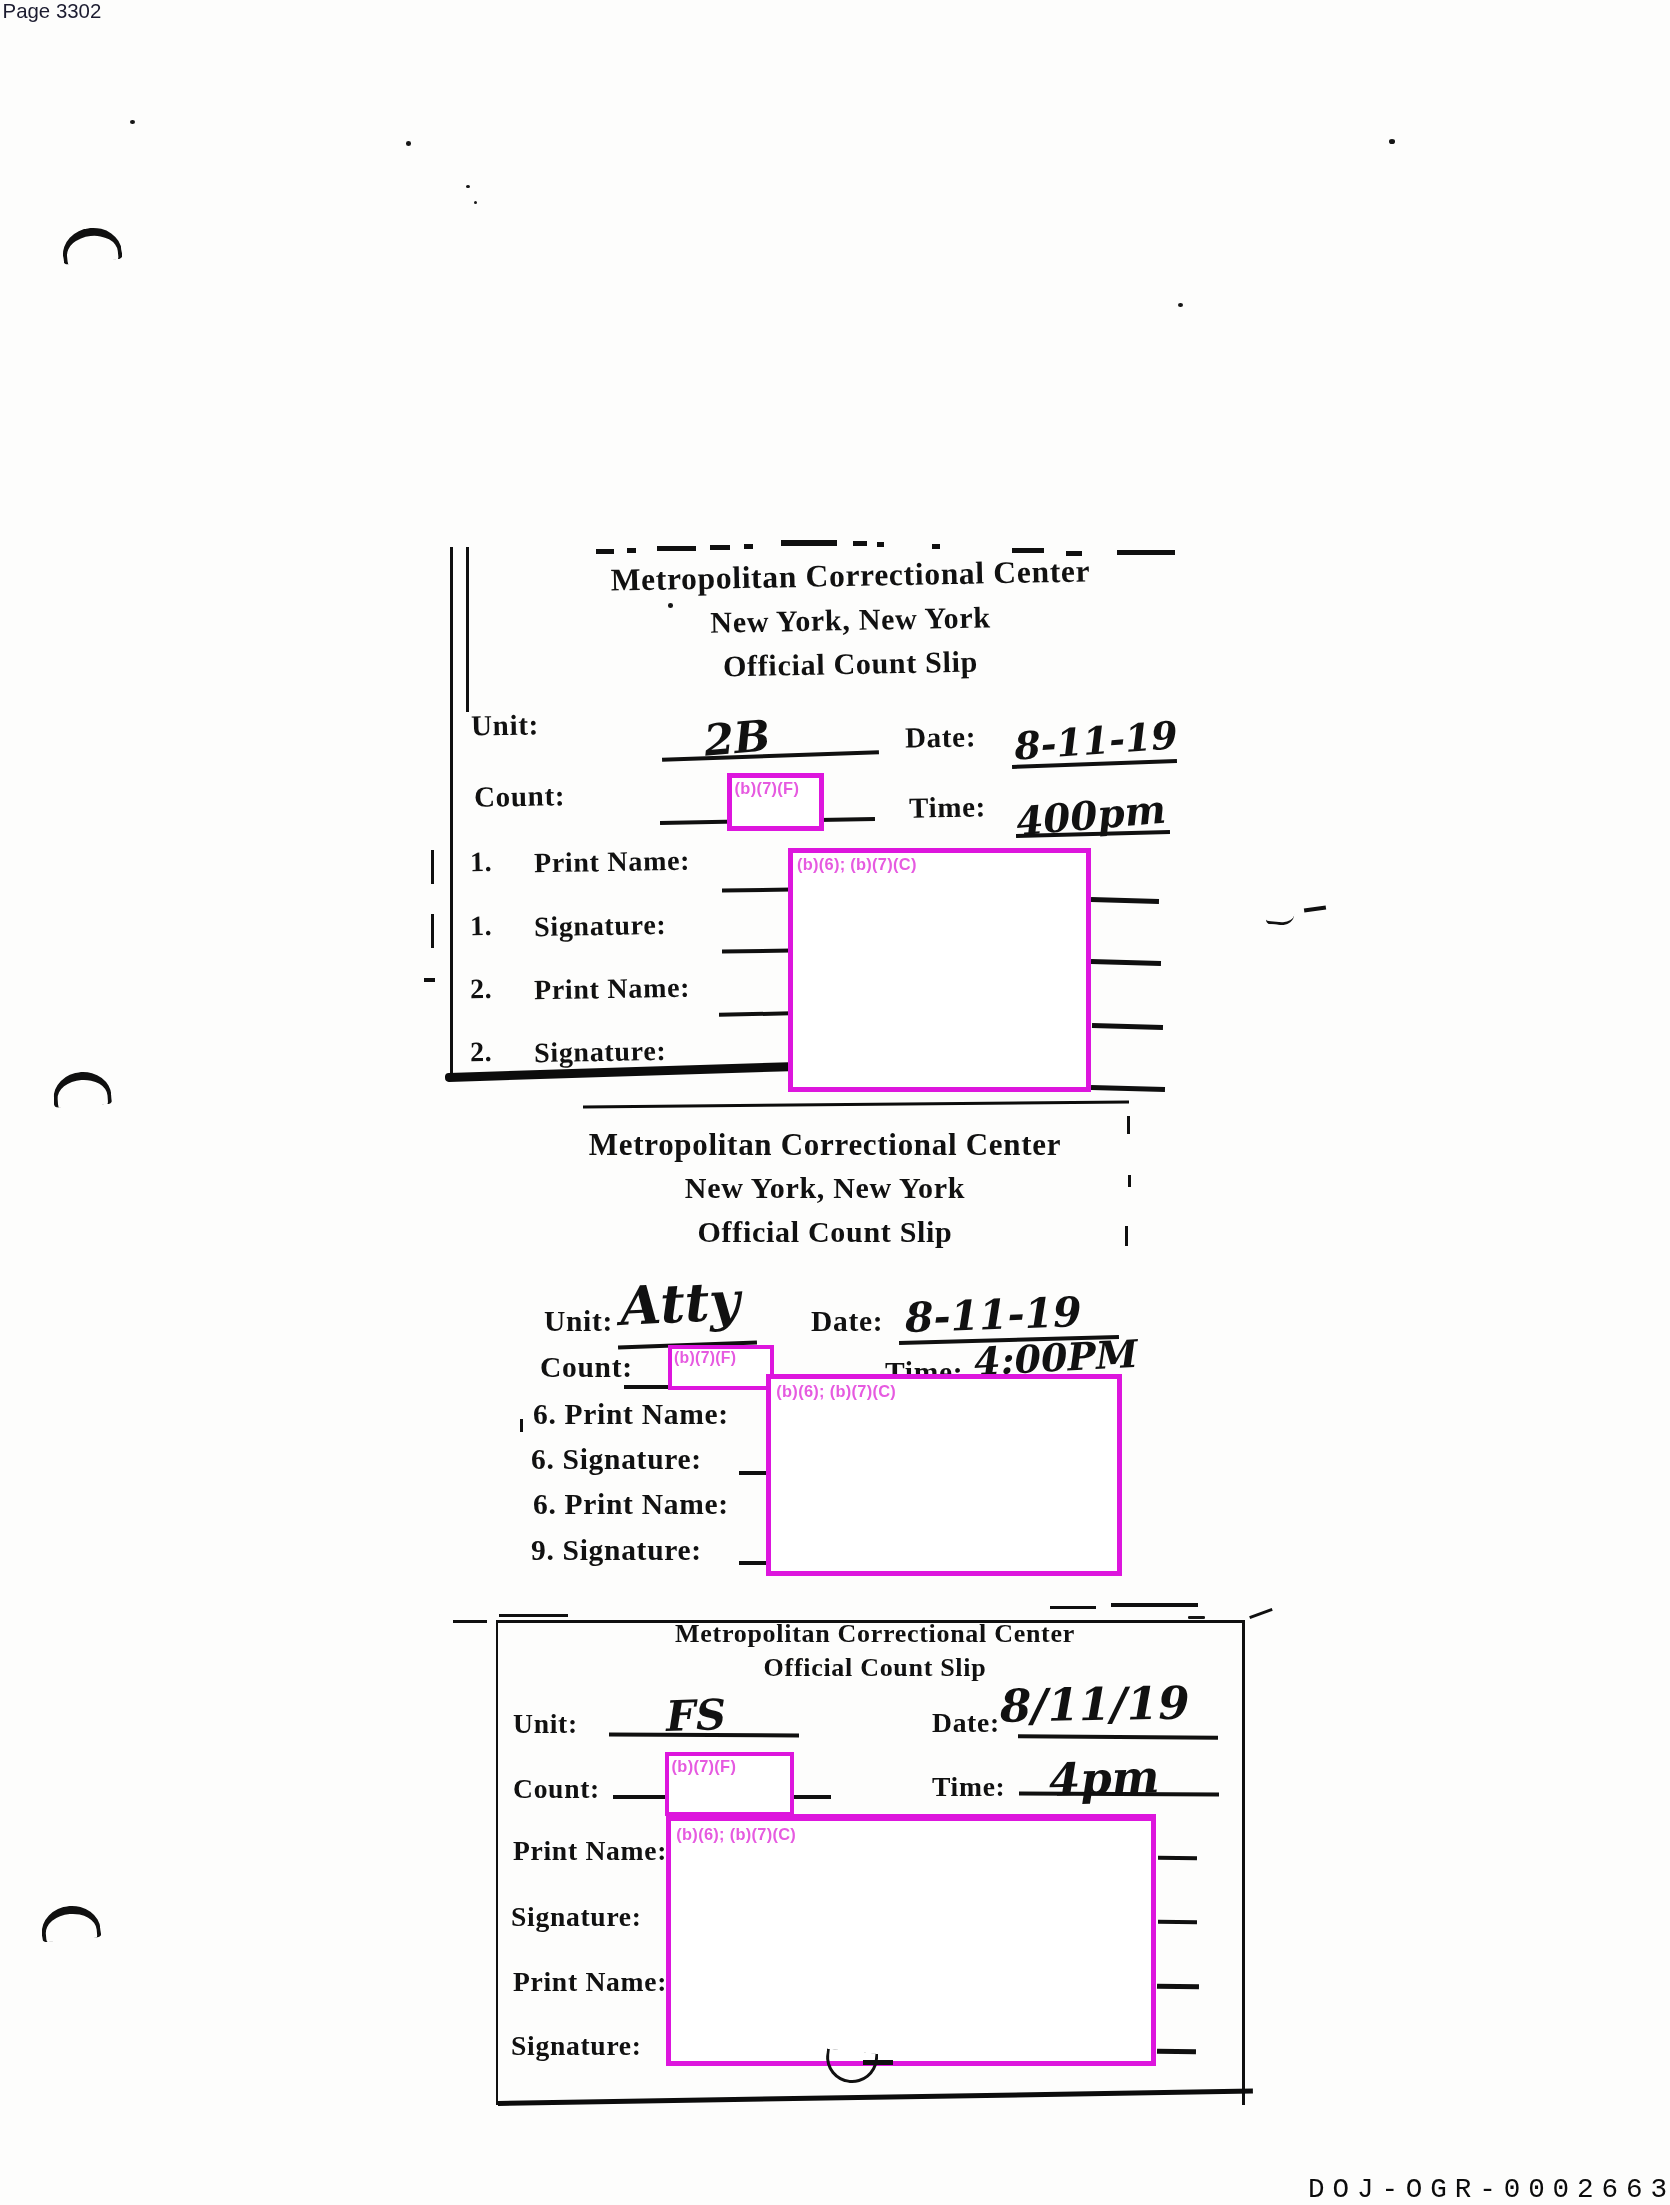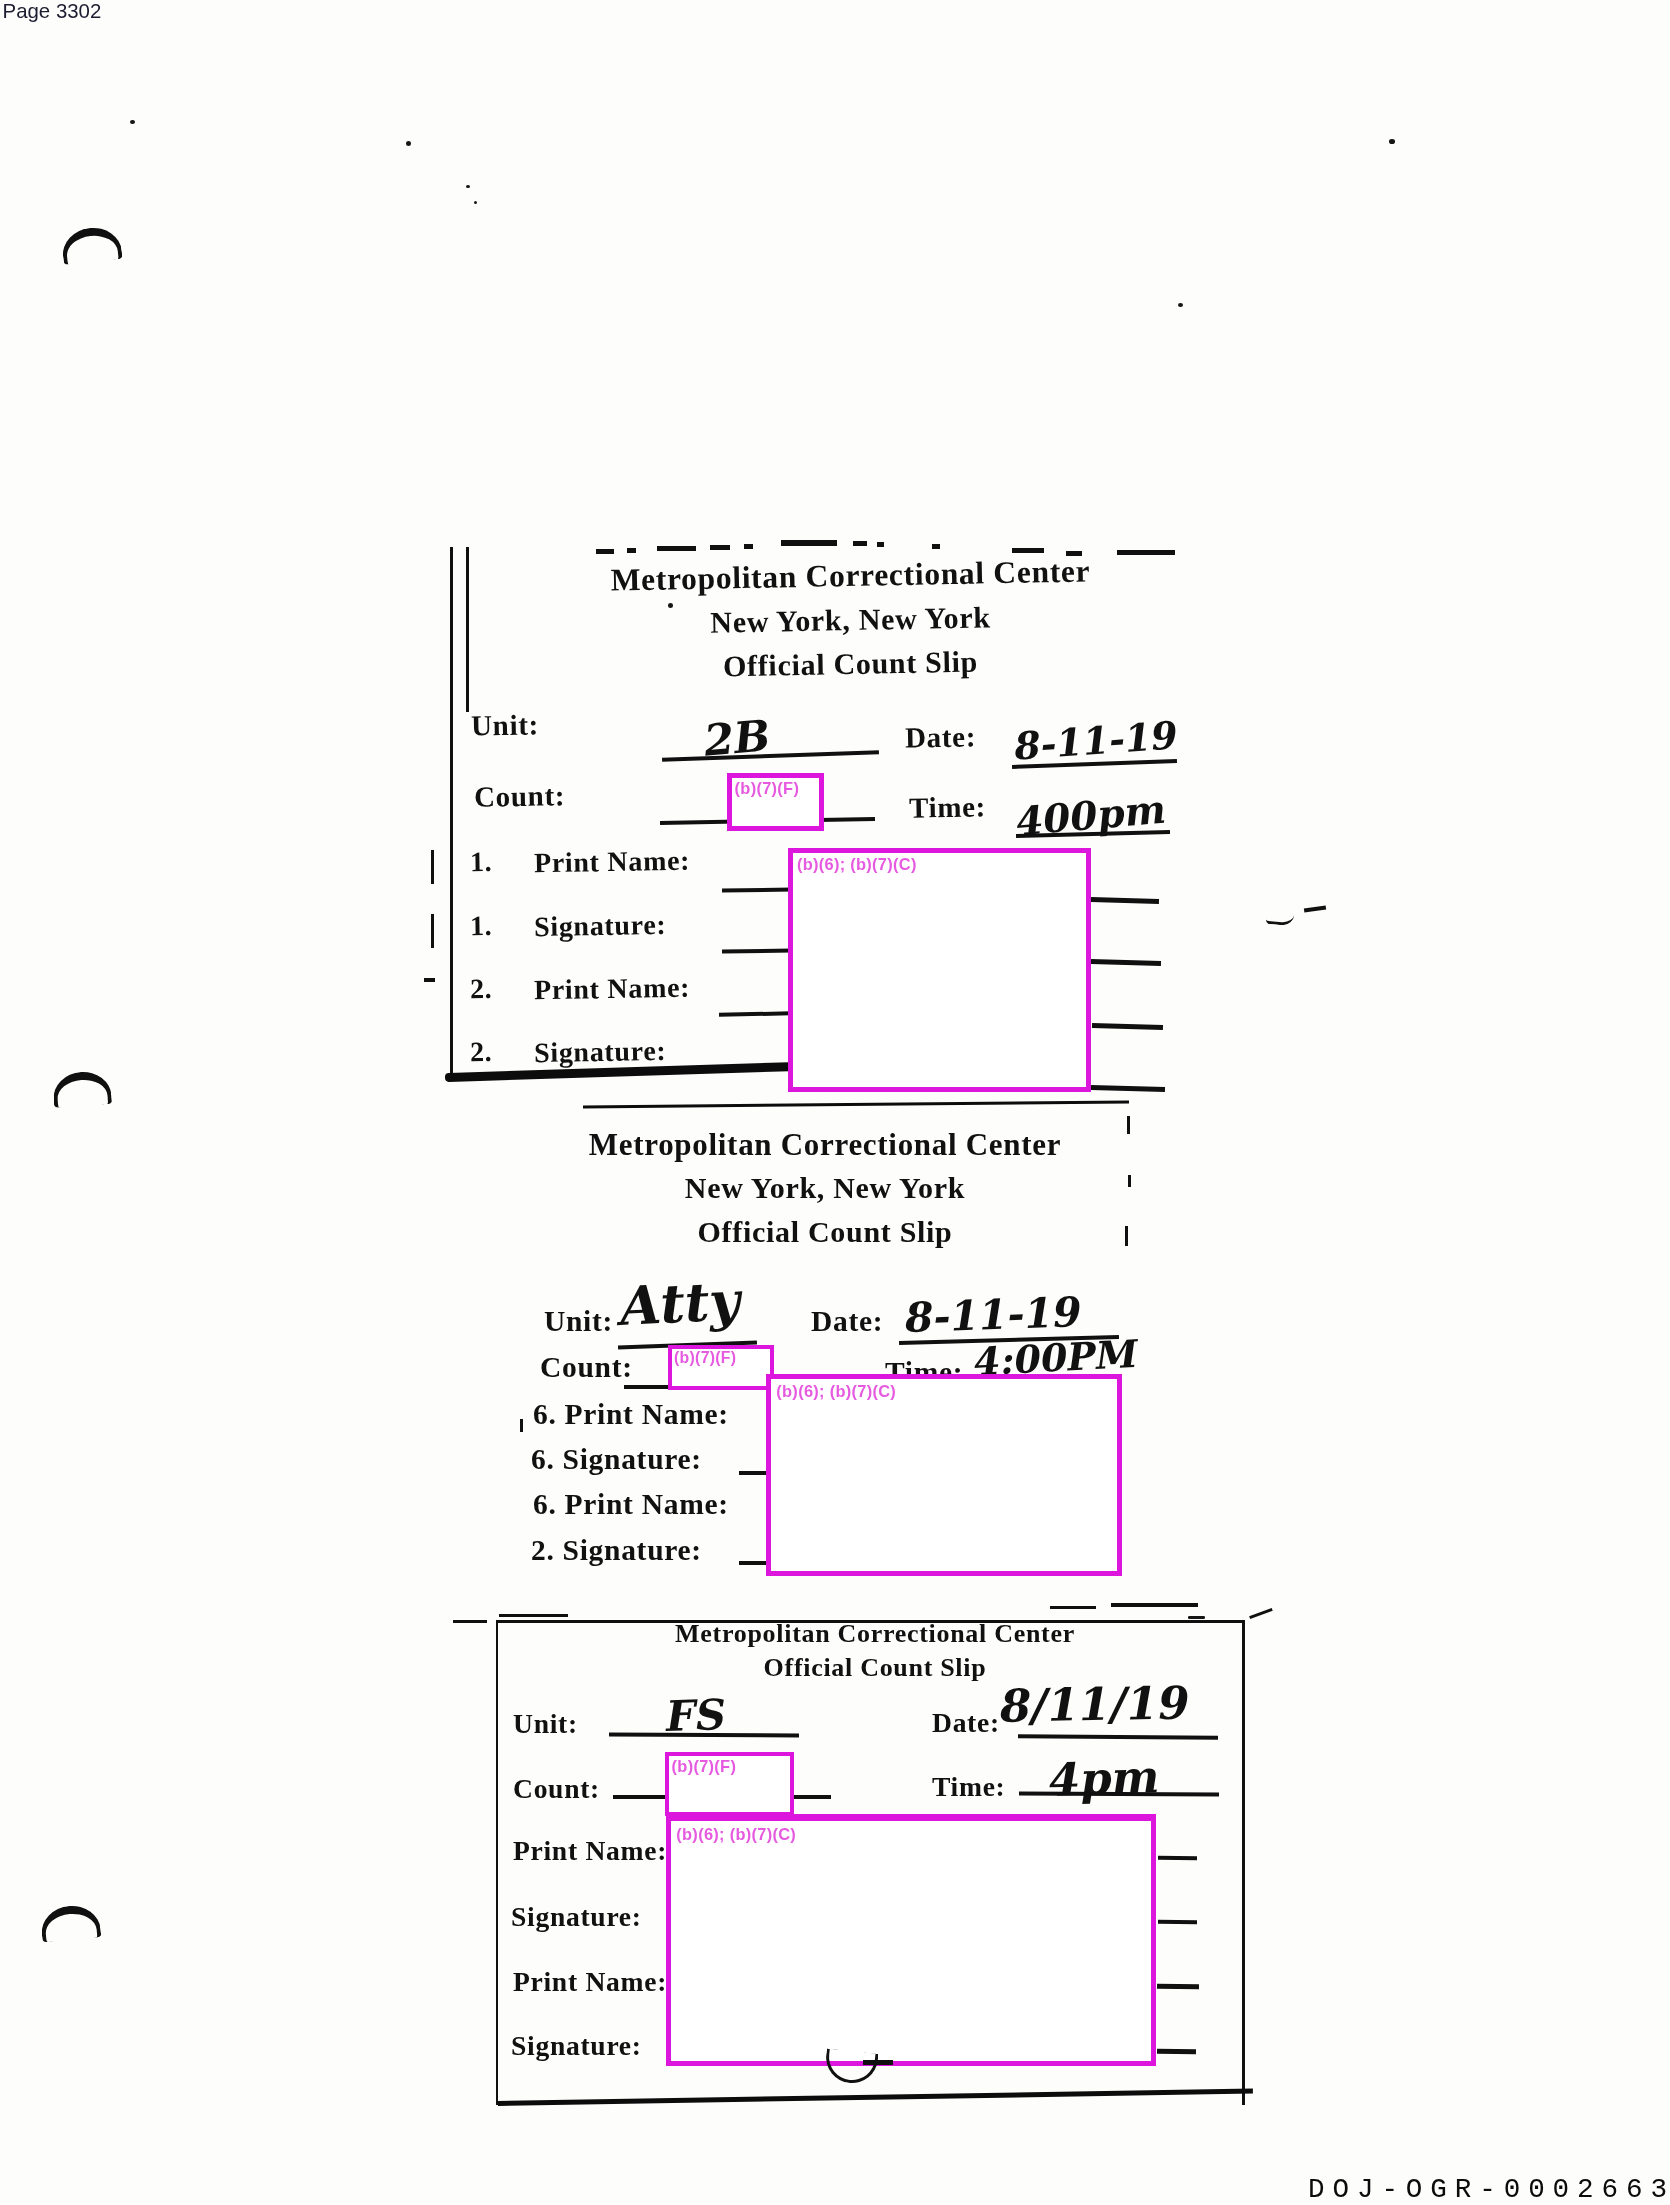--- a/index.html
+++ b/index.html
@@ -131,21 +131,21 @@
     <div class="abs hline" style="left:899px;top:1338px;width:220px;transform:rotate(-1.5deg);"></div>
 
     <div class="abs lbl" style="left:540px;top:1351px;font-size:29.5px;">Count:</div>
     <div class="abs hline" style="left:624px;top:1385px;width:49px;"></div>
     <div class="abs lbl" style="left:885px;top:1356px;font-size:29.5px;">Time:</div>
     <div class="abs hw" style="left:974px;top:1335px;font-size:38px;transform:rotate(-3deg);">4:00PM</div>
 
     <div class="abs lbl" style="left:533px;top:1398px;font-size:29.5px;">6. Print Name:</div>
     <div class="abs lbl" style="left:531px;top:1443px;font-size:29.5px;">6. Signature:</div>
     <div class="abs lbl" style="left:533px;top:1488px;font-size:29.5px;">6. Print Name:</div>
-    <div class="abs lbl" style="left:531px;top:1534px;font-size:29.5px;">2. Signature:</div>
+    <div class="abs lbl" style="left:531px;top:1534px;font-size:29.5px;">9. Signature:</div>
     <div class="abs seg" style="left:739px;top:1471px;width:30px;height:3.9px;"></div>
     <div class="abs seg" style="left:739px;top:1561px;width:31.5px;height:3.9px;"></div>
 
     <div class="abs redbox" style="left:668px;top:1345px;width:106px;height:45px;border-width:4.6px;">
       <span class="redlbl" style="position:absolute;left:2px;top:0px;font-size:15.8px;">(b)(7)(F)</span>
     </div>
     <div class="abs redbox" style="left:766px;top:1374px;width:356px;height:202px;">
       <span class="redlbl" style="position:absolute;left:5.3px;top:2.6px;">(b)(6); (b)(7)(C)</span>
     </div>
   </section>

